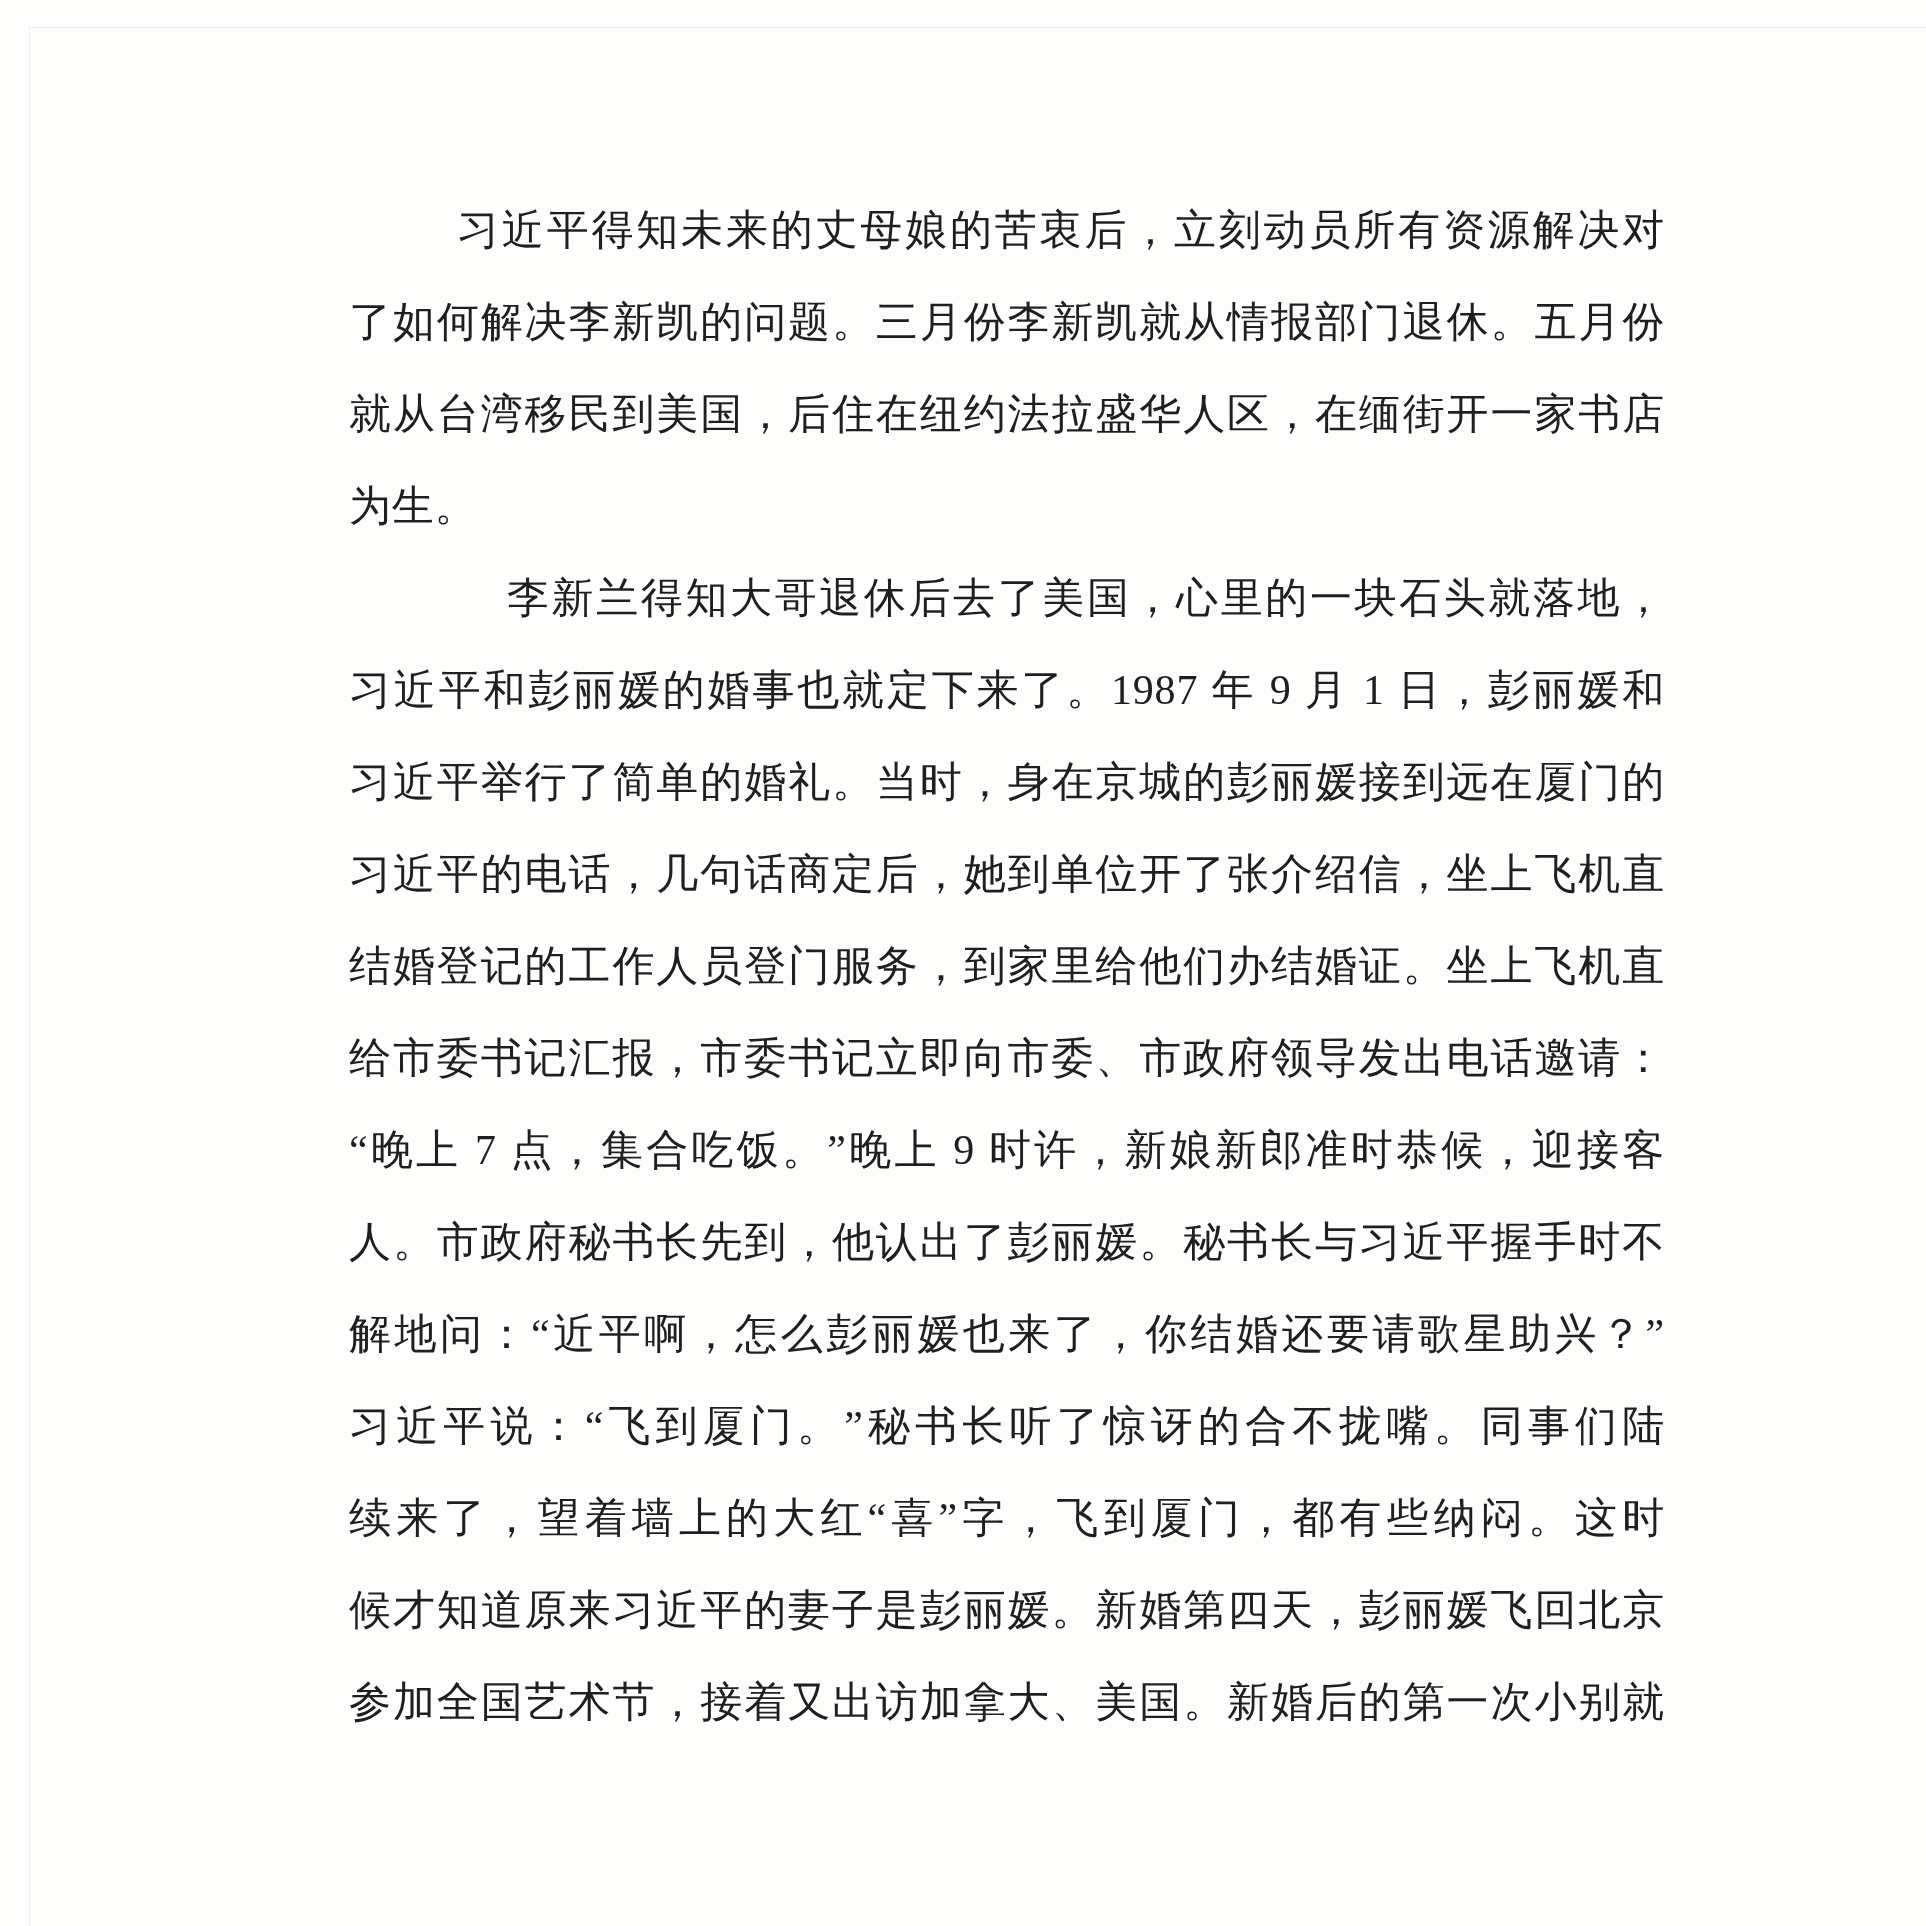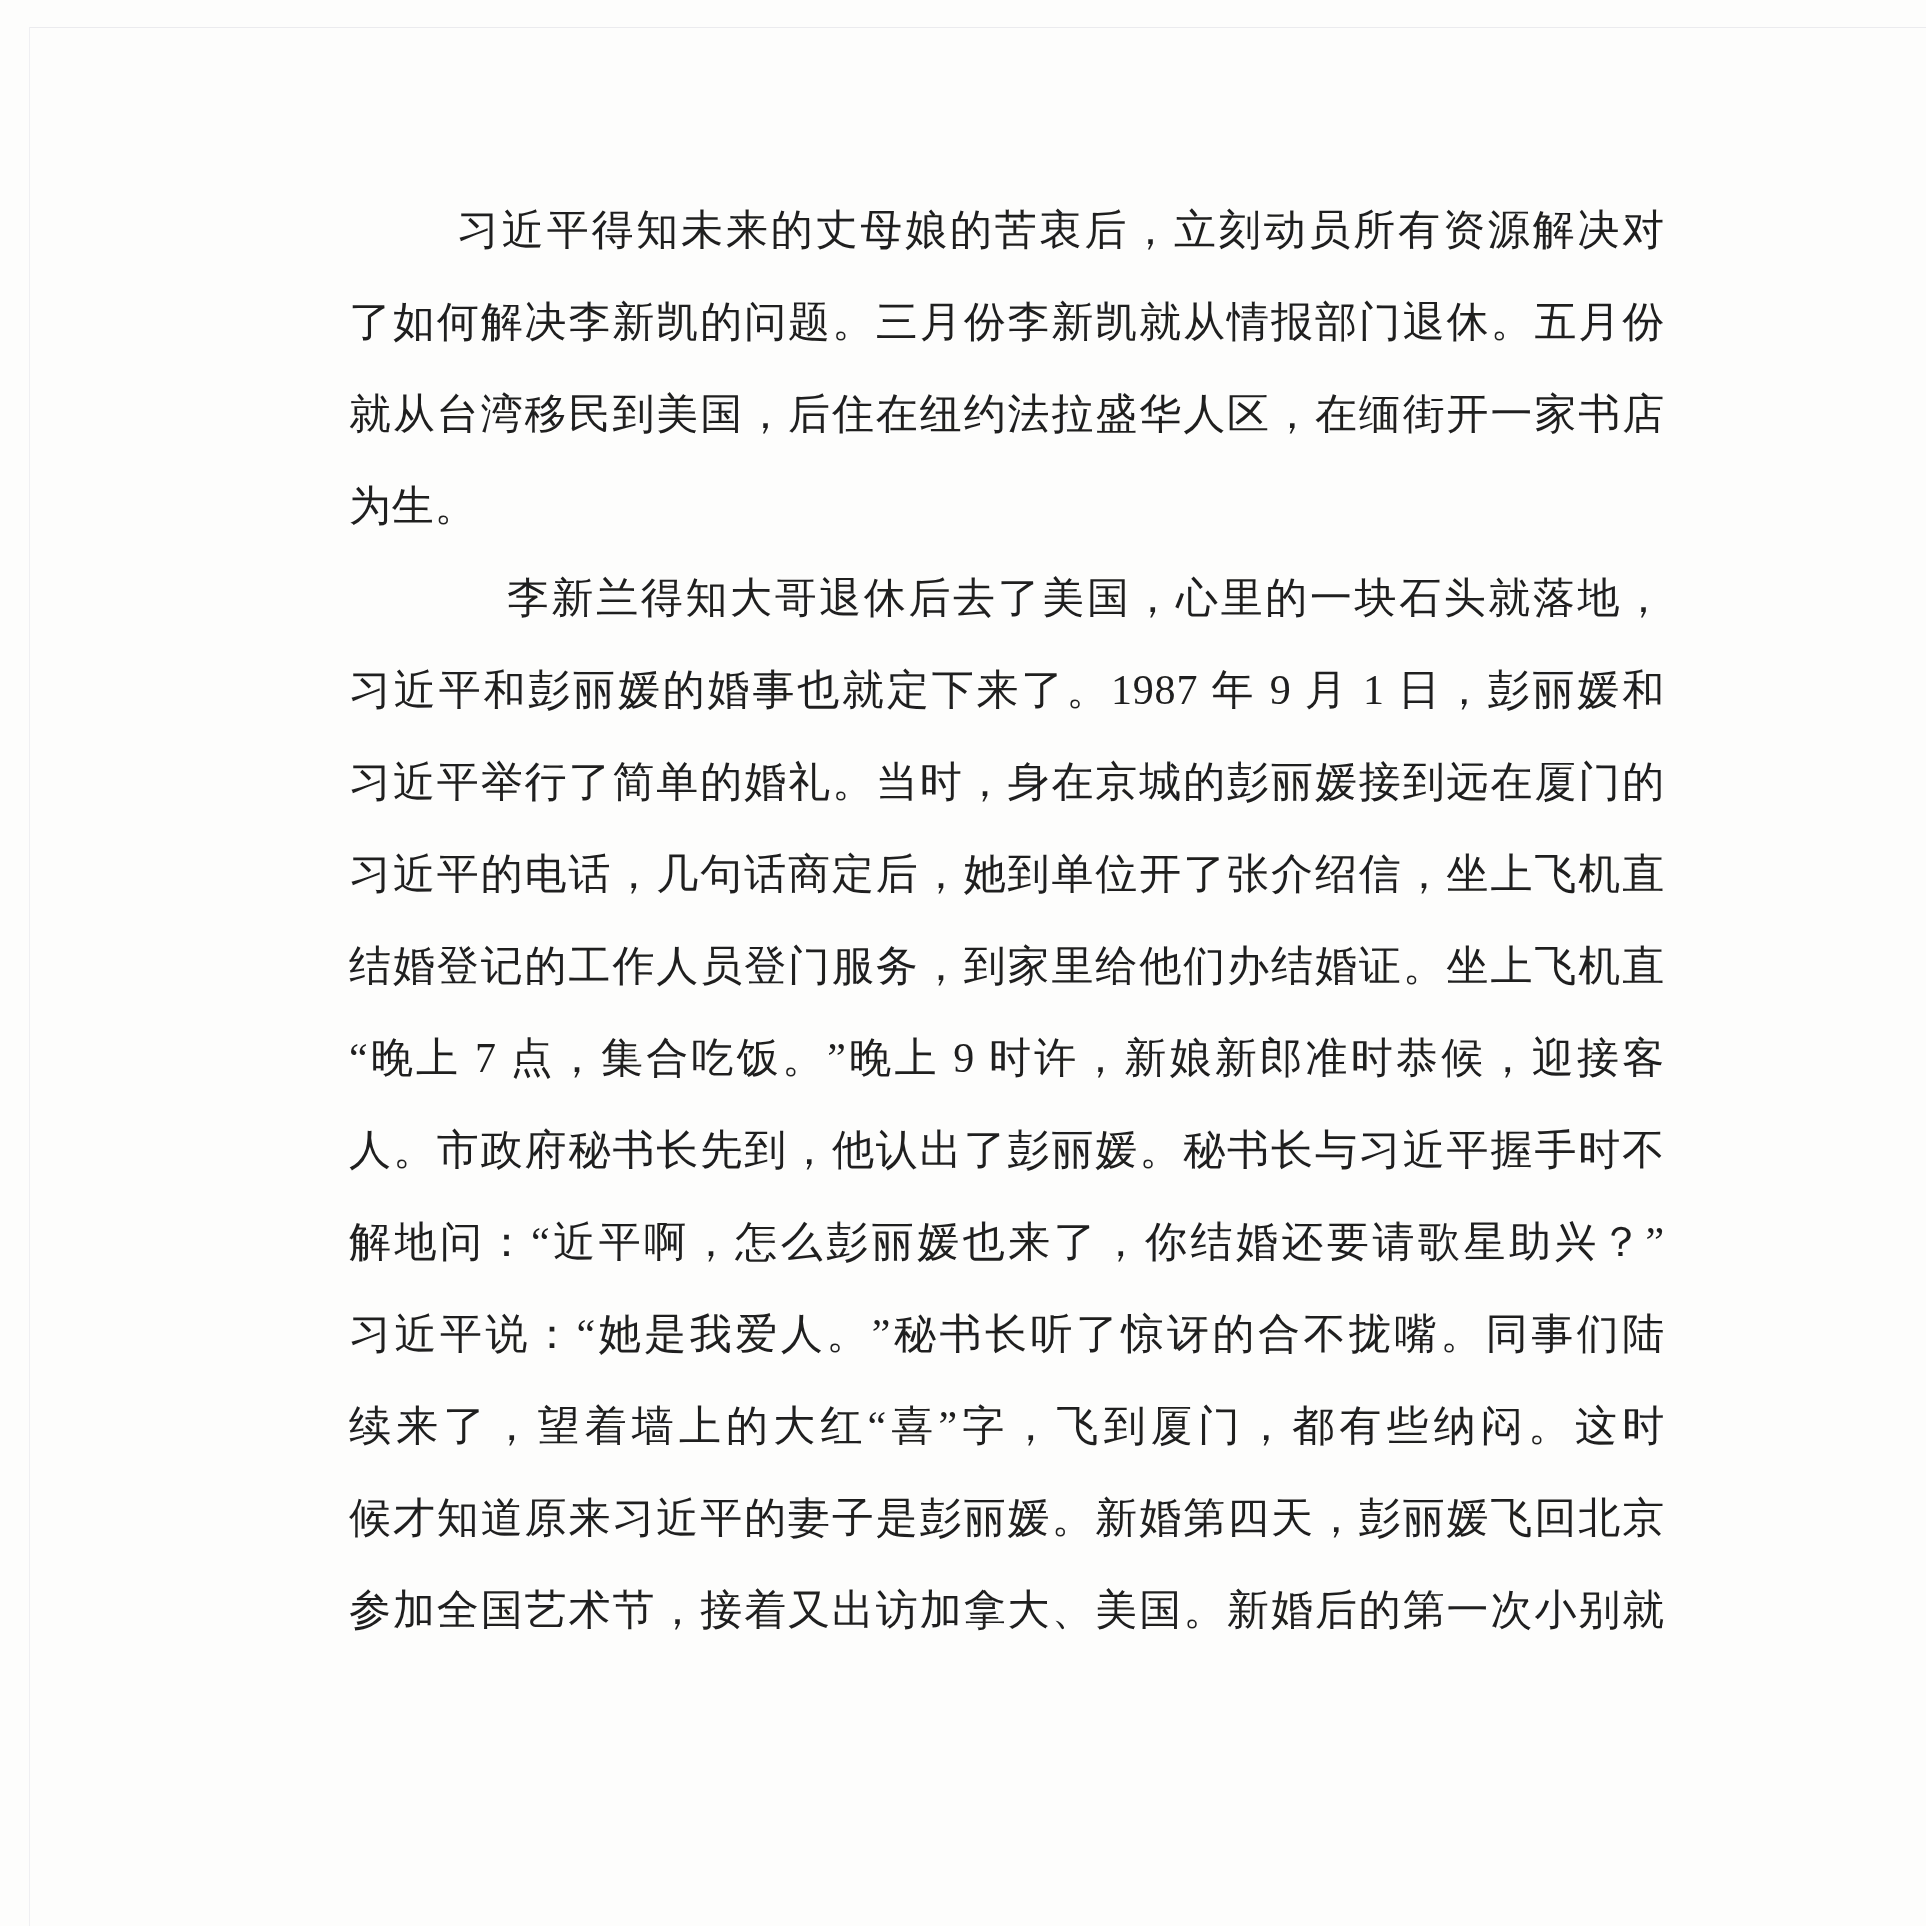--- a/index.html
+++ b/index.html
@@ -59,24 +59,25 @@
   <div class="textblock">
     <div class="line indent-a">习近平得知未来的丈母娘的苦衷后，立刻动员所有资源解决对</div>
     <div class="line">了如何解决李新凯的问题。三月份李新凯就从情报部门退休。五月份</div>
     <div class="line">就从台湾移民到美国，后住在纽约法拉盛华人区，在缅街开一家书店</div>
     <div class="line short">为生。</div>
     <div class="line indent-b">李新兰得知大哥退休后去了美国，心里的一块石头就落地，</div>
     <div class="line">习近平和彭丽媛的婚事也就定下来了。1987 年 9 月 1 日，彭丽媛和</div>
     <div class="line">习近平举行了简单的婚礼。当时，身在京城的彭丽媛接到远在厦门的</div>
     <div class="line">习近平的电话，几句话商定后，她到单位开了张介绍信，坐上飞机直</div>
     <div class="line">结婚登记的工作人员登门服务，到家里给他们办结婚证。坐上飞机直</div>
+    <div class="line">给市委书记汇报，市委书记立即向市委、市政府领导发出电话邀请：</div>
     <div class="line">“晚上 7 点，集合吃饭。”晚上 9 时许，新娘新郎准时恭候，迎接客</div>
     <div class="line">人。市政府秘书长先到，他认出了彭丽媛。秘书长与习近平握手时不</div>
     <div class="line">解地问：“近平啊，怎么彭丽媛也来了，你结婚还要请歌星助兴？”</div>
-    <div class="line">习近平说：“她是我爱人。”秘书长听了惊讶的合不拢嘴。同事们陆</div>
+    <div class="line">习近平说：“飞到厦门。”秘书长听了惊讶的合不拢嘴。同事们陆</div>
     <div class="line">续来了，望着墙上的大红“喜”字，飞到厦门，都有些纳闷。这时</div>
     <div class="line">候才知道原来习近平的妻子是彭丽媛。新婚第四天，彭丽媛飞回北京</div>
     <div class="line">参加全国艺术节，接着又出访加拿大、美国。新婚后的第一次小别就</div>
 
   </div>
 
 </div>
 
 
 </body></html>

